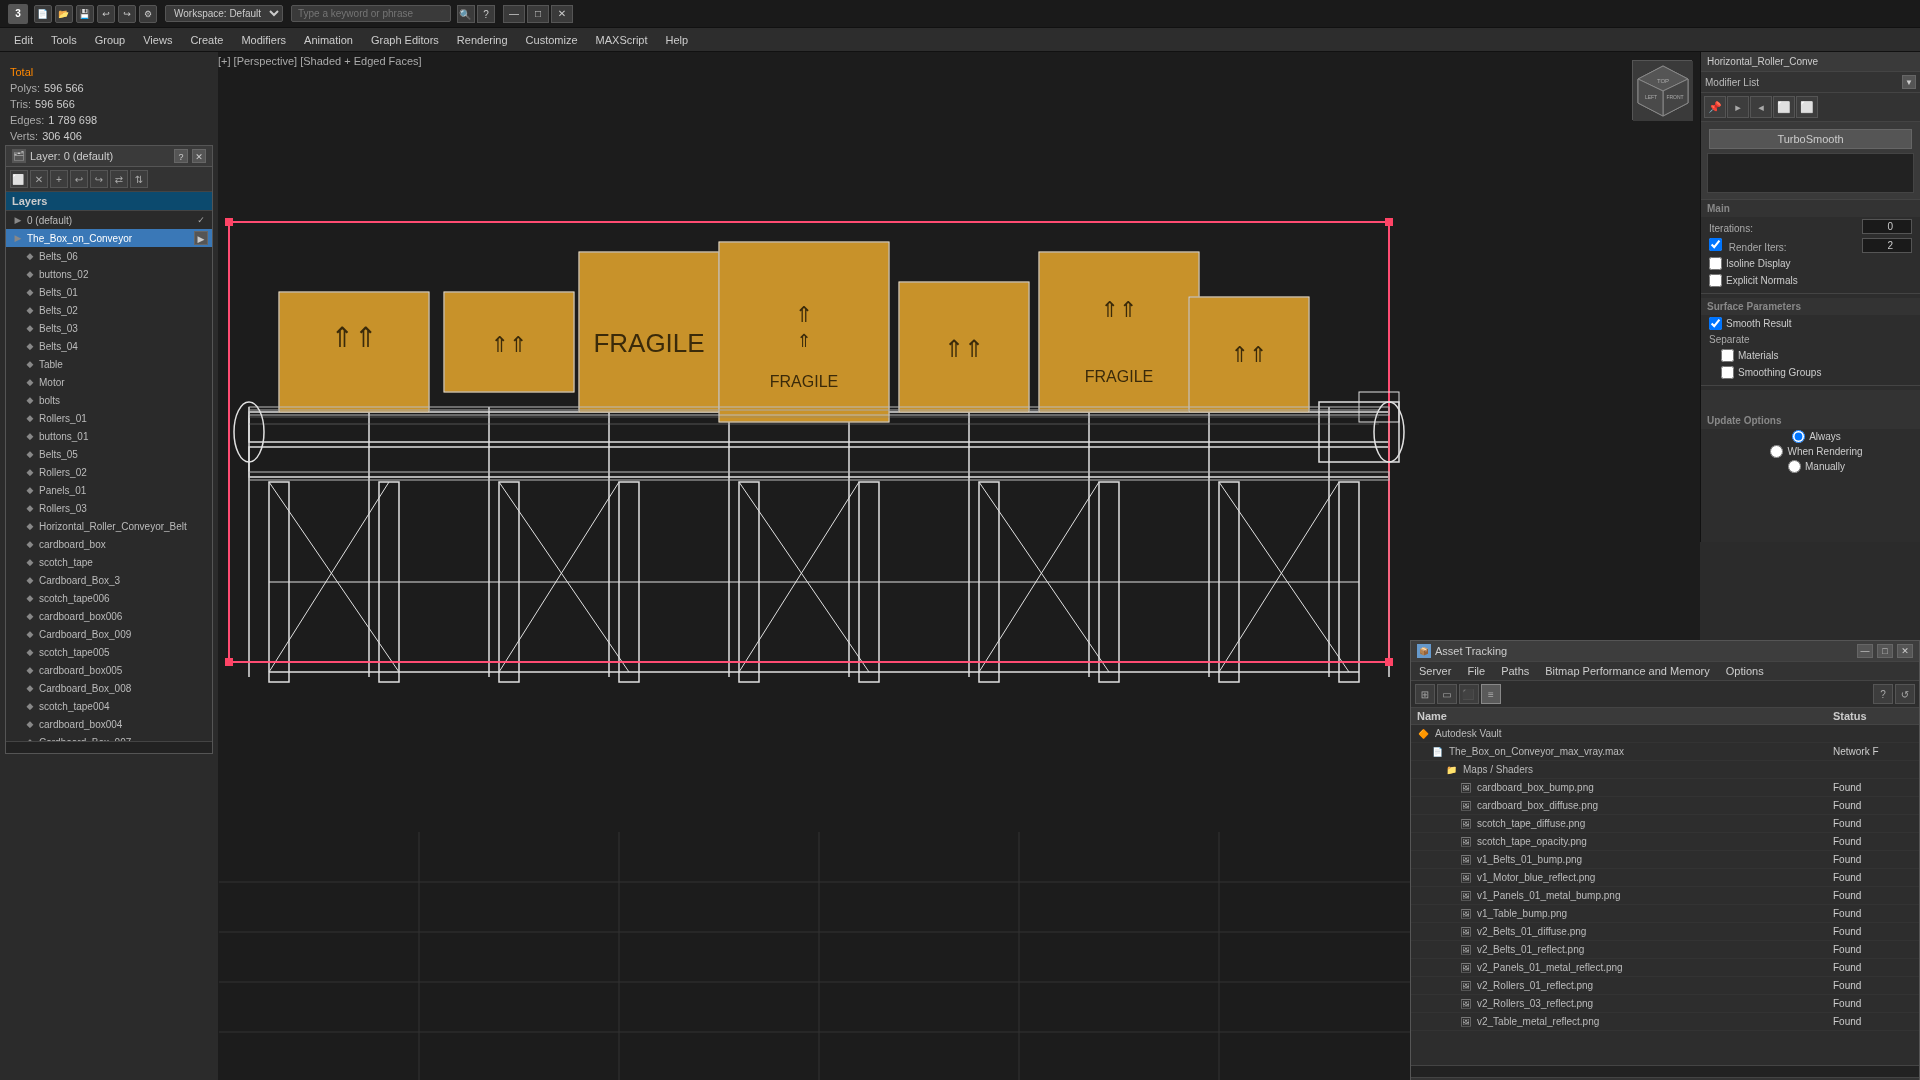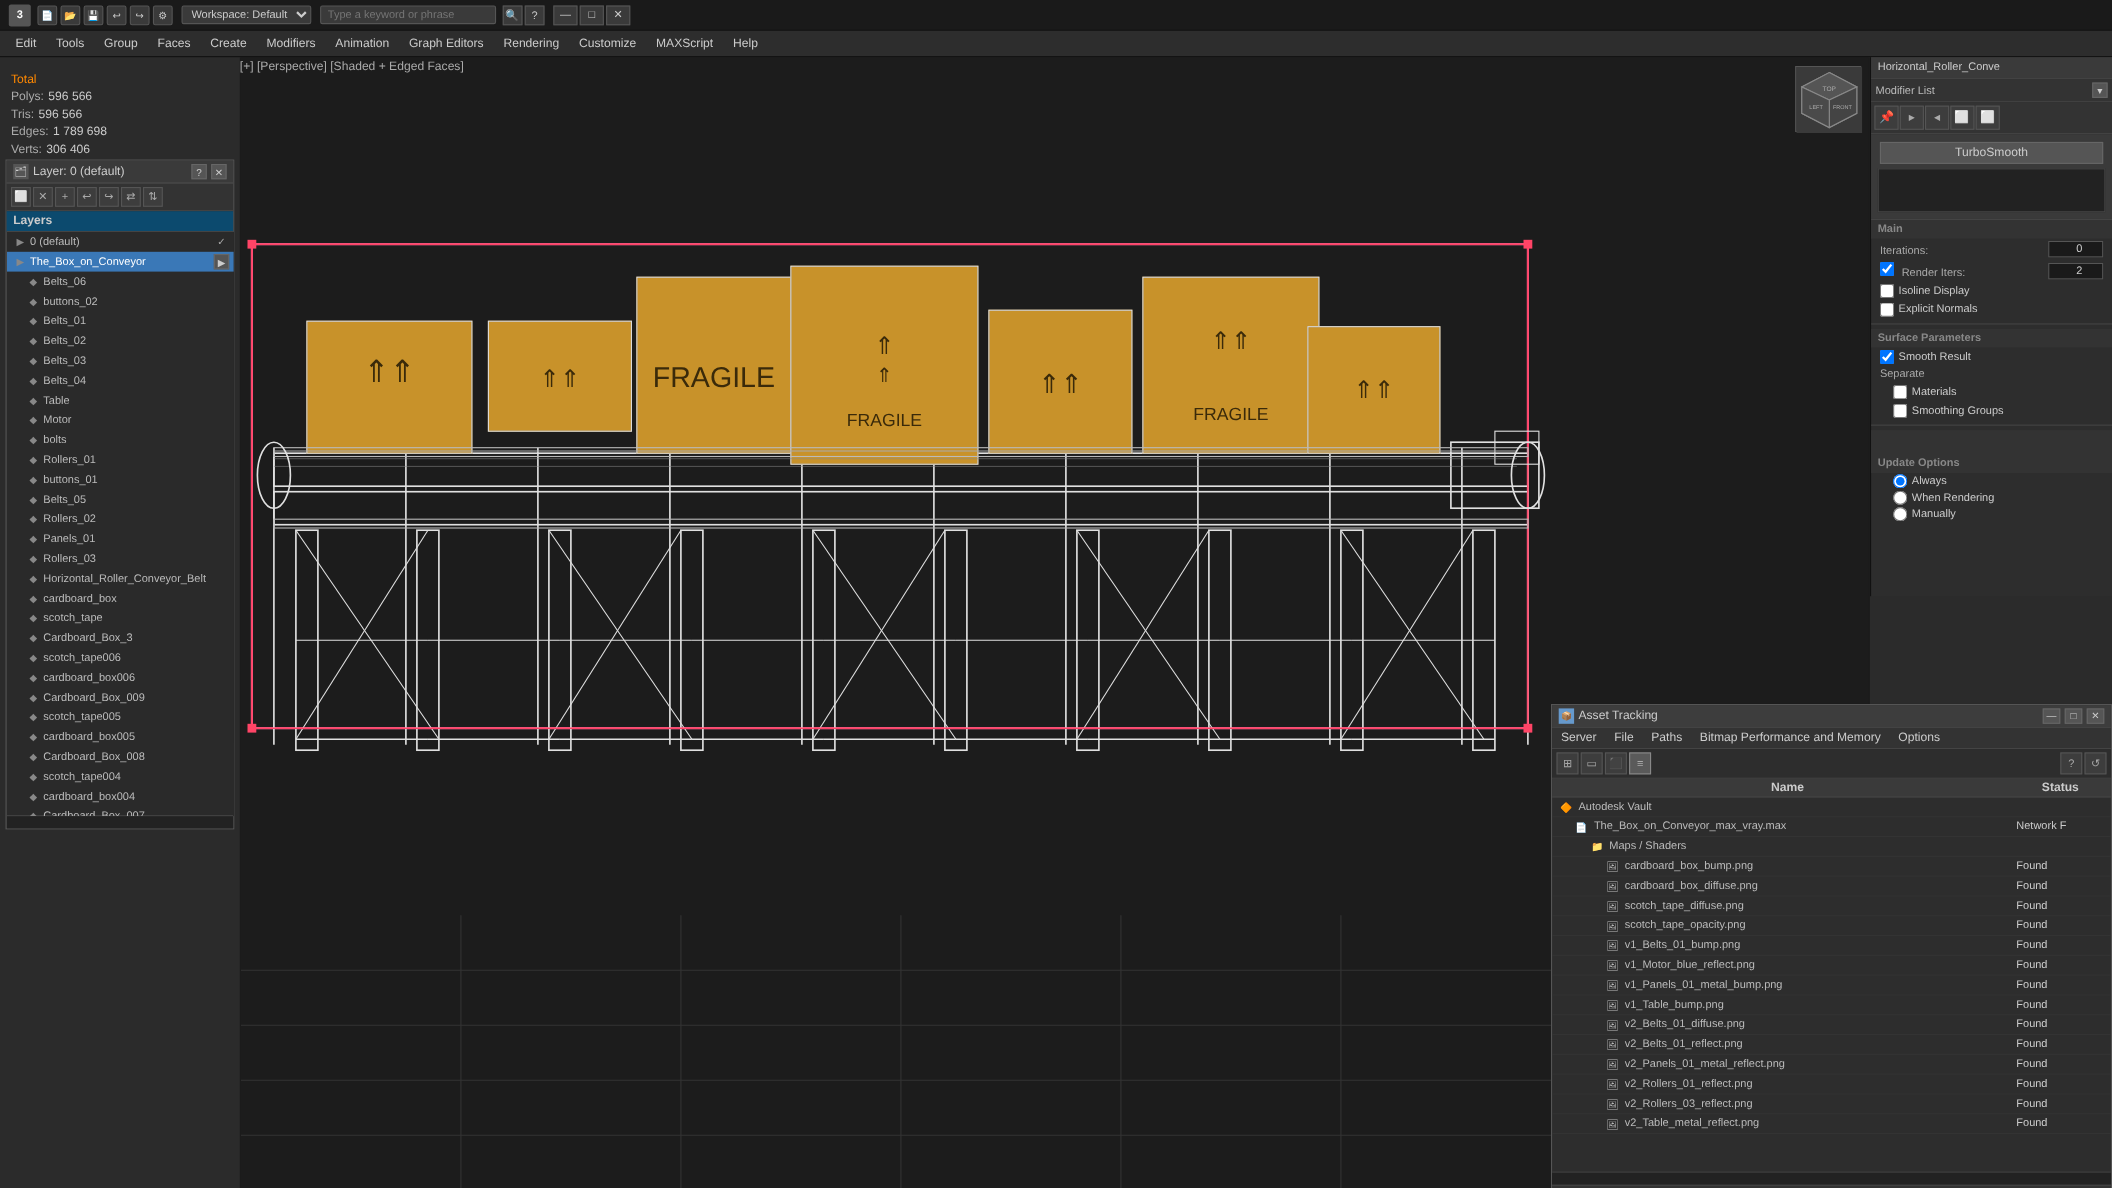--- a/index.html
+++ b/index.html
@@ -225,21 +225,21 @@
       display: flex; align-items: center;
       padding: 2px 8px; font-size: 10px; color: #ccc;
     }
     .checkbox-row input[type="checkbox"] { margin-right: 4px; }
     .separator { height: 1px; background: #444; margin: 4px 0; }
     .indent-row {
       padding-left: 20px;
     }
     .update-options .radio-row {
       display: flex; align-items: center;
-      padding: 1px 8px 1px 20px; font-size: 10px; color: #ccc;
+      padding: 1px 8px 1px 20px; font-size: 10px; color: #ccc; justify-content: center;
     }
     .update-options .radio-row input[type="radio"] { margin-right: 4px; }
 
     
     #cube-nav {
       position: absolute;
       top: 60px; right: 228px;
       width: 60px; height: 60px;
       background: #3a3a3a;
       border: 1px solid #555;
@@ -288,21 +288,21 @@
     }
     #asset-panel .ap-toolbar span {
       width: 20px; height: 20px; background: #3d3d3d;
       border: 1px solid #555; text-align: center; line-height: 19px;
       font-size: 10px; cursor: pointer; color: #aaa;
     }
     #asset-panel .ap-toolbar .spacer { flex: 1; background: none; border: none; }
     #asset-panel .ap-table-header {
       display: flex; background: #3a3a3a;
       border-bottom: 1px solid #444; padding: 2px 6px;
-      font-size: 11px; font-weight: bold; text-align: center;
+      font-size: 11px; font-weight: bold;
     }
     #asset-panel .ap-table-header .col-name { flex: 1; color: #ccc; }
     #asset-panel .ap-table-header .col-status { width: 80px; color: #ccc; }
     #asset-panel .ap-table-body { overflow-y: auto; height: 340px; }
     #asset-panel .ap-table-body::-webkit-scrollbar { width: 8px; }
     #asset-panel .ap-table-body::-webkit-scrollbar-track { background: #222; }
     #asset-panel .ap-table-body::-webkit-scrollbar-thumb { background: #555; }
     .ap-row {
       display: flex; align-items: center;
       padding: 1px 6px; font-size: 10px; color: #bbb;
@@ -364,21 +364,21 @@
     <div class="win-btn">—</div>
     <div class="win-btn">□</div>
     <div class="win-btn close">✕</div>
   </div>
 </div>
 
 <div id="menu-bar">
   <div class="menu-item">Edit</div>
   <div class="menu-item">Tools</div>
   <div class="menu-item">Group</div>
-  <div class="menu-item">Faces</div>
+  <div class="menu-item">Views</div>
   <div class="menu-item">Create</div>
   <div class="menu-item">Modifiers</div>
   <div class="menu-item">Animation</div>
   <div class="menu-item">Graph Editors</div>
   <div class="menu-item">Rendering</div>
   <div class="menu-item">Customize</div>
   <div class="menu-item">MAXScript</div>
   <div class="menu-item">Help</div>
 </div>
 

